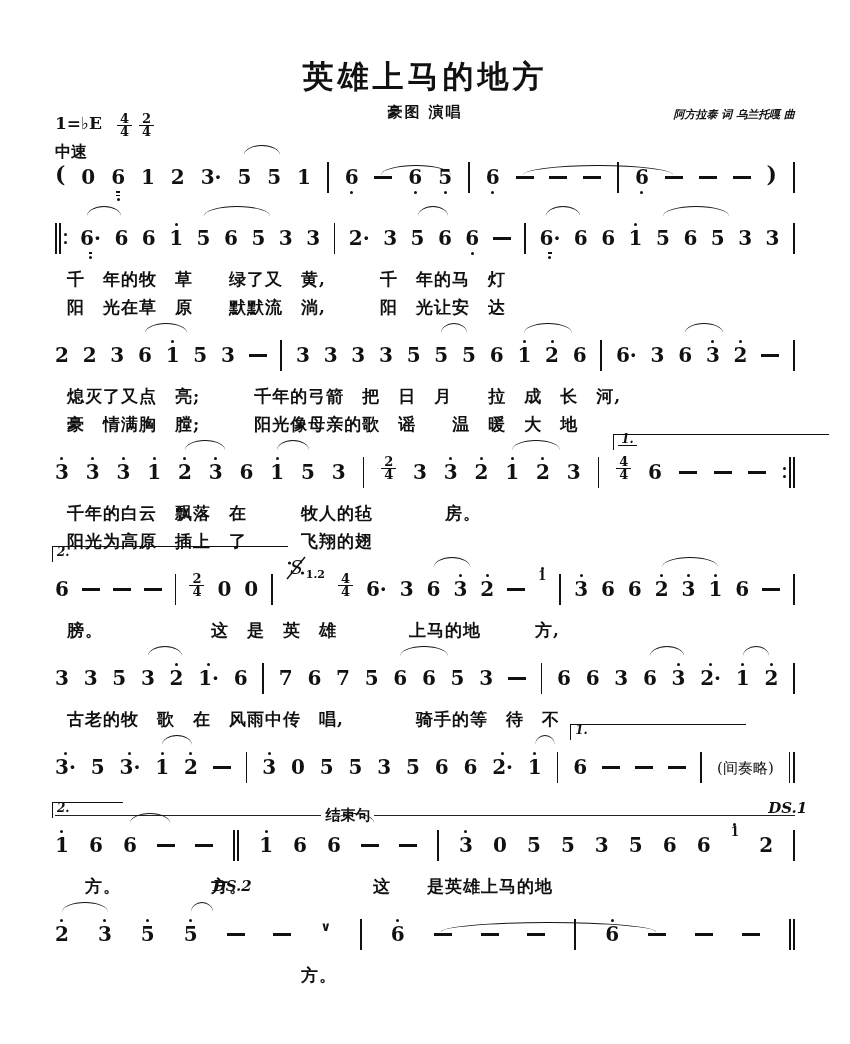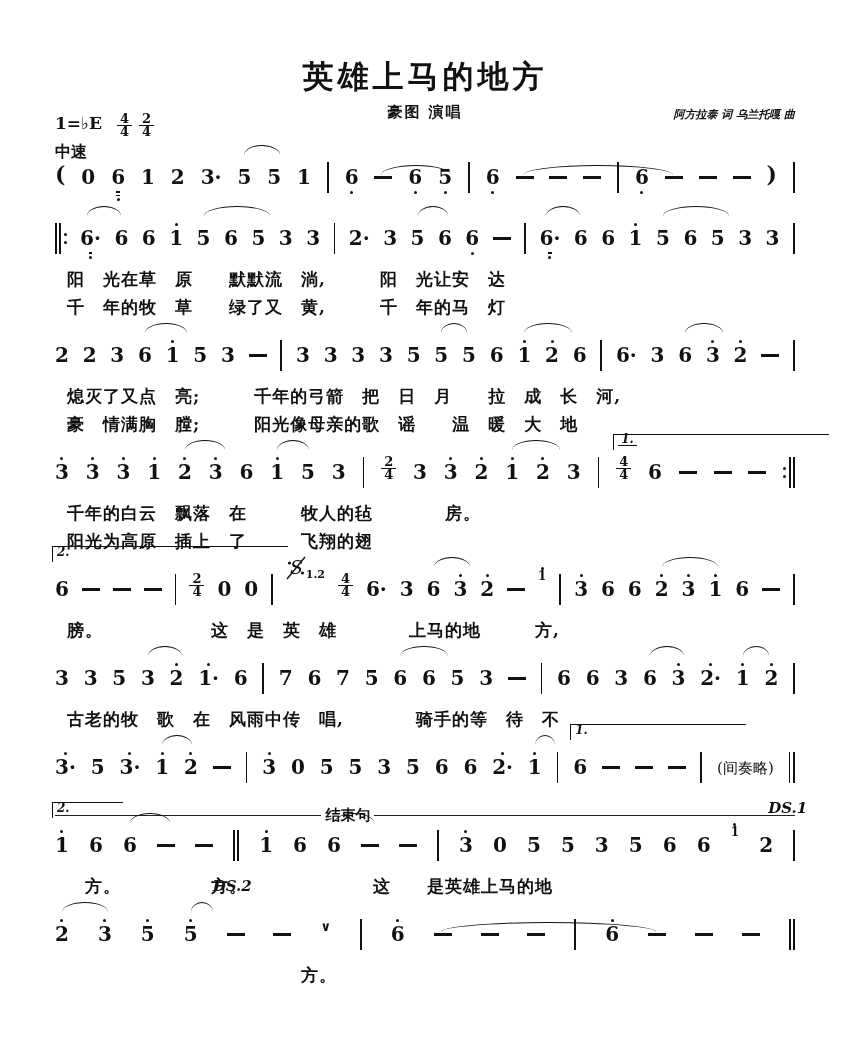--- a/index.html
+++ b/index.html
@@ -397,22 +397,22 @@
           </span>
           <span class="note">
             <span class="nt"></span>
             <span class="nd">3</span>
             <span class="nb"></span>
           </span>
           <span class="bar">
             <i></i>
           </span>
         </div>
+        <div class="lyric">千　年的牧　草　　绿了又　黄,　　　千　年的马　灯</div>
         <div class="lyric">阳　光在草　原　　默默流　淌,　　　阳　光让安　达</div>
-        <div class="lyric">千　年的牧　草　　绿了又　黄,　　　千　年的马　灯</div>
       </div>
       <div class="system">
         <div class="mline">
           <span class="note">
             <span class="nt"></span>
             <span class="nd">2</span>
             <span class="nb">
               <i class="ul"></i>
             </span>
           </span>

